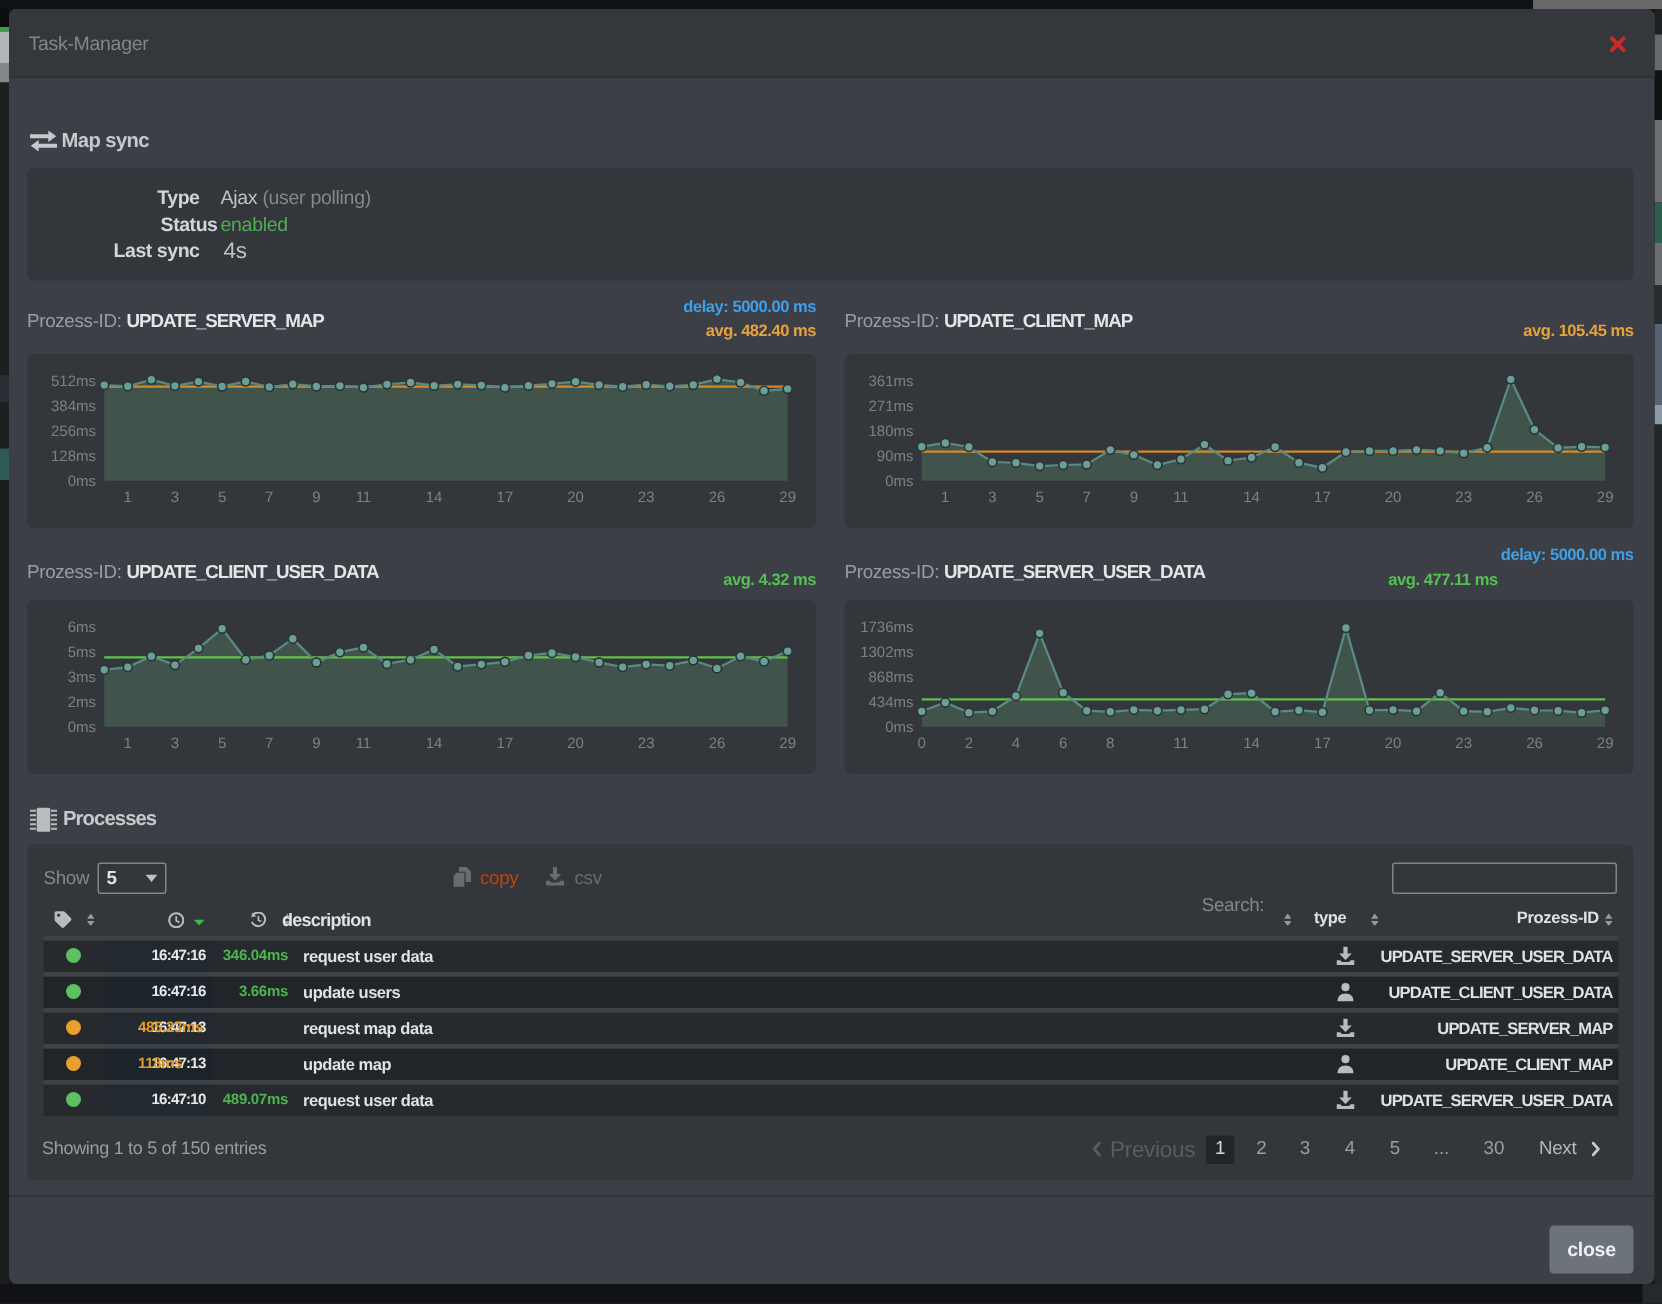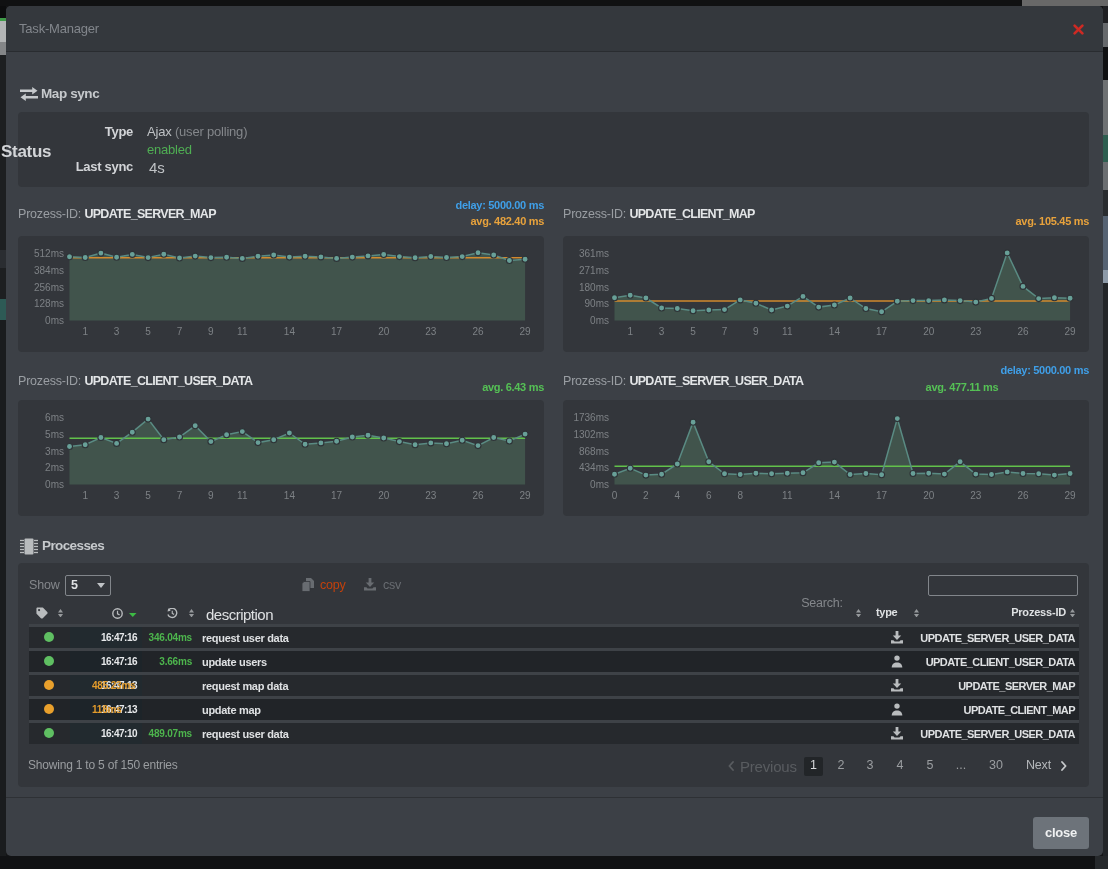--- a/index.html
+++ b/index.html
@@ -41,31 +41,31 @@
 <svg width="18" height="14" viewBox="0 0 18 14" style="position:absolute;left:20px;top:87px">
     <g fill="#c6c9cc">
       <path d="M0 2.5 h12.2 v-2.5 l5.3,3.8 -5.3,3.8 v-2.5 H0 Z"></path>
       <path d="M18 8.9 h-12.2 v-2.5 l-5.3,3.8 5.3,3.8 v-2.5 H18 Z"></path>
     </g>
   </svg>
 <div style="position:absolute;left:41px;top:86.7px;font-size:13.5px;color:#c6c9cc;line-height:1;white-space:nowrap;font-weight:bold;letter-spacing:-0.4px">Map sync</div>
 <div class="abs" style="left:18px;top:112px;width:1071px;height:75px;background:#33363b;border-radius:4px"></div>
 <div style="position:absolute;left:0px;top:125.0px;font-size:13px;color:#d3d5d8;line-height:1;white-space:nowrap;font-weight:bold;letter-spacing:-0.3px;text-align:right;width:133px">Type</div>
 <div style="position:absolute;left:147px;top:125.0px;font-size:13px;color:#bfc2c5;line-height:1;white-space:nowrap;letter-spacing:-0.2px"><span style="color:#bfc2c5">Ajax</span> <span style="color:#84878b">(user polling)</span></div>
-<div style="position:absolute;left:1px;top:142.5px;font-size:17px;color:#d3d5d8;line-height:1;white-space:nowrap;font-weight:bold;letter-spacing:-0.3px;width:133px">Status</div>
+<div style="position:absolute;left:12px;top:142.5px;font-size:13px;color:#d3d5d8;line-height:1;white-space:nowrap;font-weight:bold;letter-spacing:-0.3px;text-align:right;width:133px">Status</div>
 <div style="position:absolute;left:147px;top:142.5px;font-size:13px;color:#bfc2c5;line-height:1;white-space:nowrap;letter-spacing:-0.2px"><span style="color:#4fae53">enabled</span></div>
 <div style="position:absolute;left:0px;top:160.0px;font-size:13px;color:#d3d5d8;line-height:1;white-space:nowrap;font-weight:bold;letter-spacing:-0.3px;text-align:right;width:133px">Last sync</div>
 <div style="position:absolute;left:149px;top:160.0px;font-size:15px;color:#bfc2c5;line-height:1;white-space:nowrap;letter-spacing:-0.2px"><span style="color:#bfc2c5">4s</span></div>
 <div style="position:absolute;left:18px;top:207.8px;font-size:12.5px;color:#9a9ea3;line-height:1;white-space:nowrap;letter-spacing:-0.2px">Prozess-ID: <span class="b" style="color:#e3e5e7;font-size:12.5px;letter-spacing:-0.7px">UPDATE_SERVER_MAP</span></div>
 <div style="position:absolute;left:244px;top:199.6px;font-size:11px;color:#3f9fe8;line-height:1;white-space:nowrap;font-weight:bold;letter-spacing:-0.3px;text-align:right;width:300px">delay: 5000.00 ms</div>
 <div style="position:absolute;left:244px;top:216.1px;font-size:11px;color:#e8a23c;line-height:1;white-space:nowrap;font-weight:bold;letter-spacing:-0.3px;text-align:right;width:300px">avg. 482.40 ms</div>
 <div style="position:absolute;left:563px;top:207.8px;font-size:12.5px;color:#9a9ea3;line-height:1;white-space:nowrap;letter-spacing:-0.2px">Prozess-ID: <span class="b" style="color:#e3e5e7;font-size:12.5px;letter-spacing:-0.7px">UPDATE_CLIENT_MAP</span></div>
 <div style="position:absolute;left:789px;top:216.1px;font-size:11px;color:#e8a23c;line-height:1;white-space:nowrap;font-weight:bold;letter-spacing:-0.3px;text-align:right;width:300px">avg. 105.45 ms</div>
 <div style="position:absolute;left:18px;top:374.8px;font-size:12.5px;color:#9a9ea3;line-height:1;white-space:nowrap;letter-spacing:-0.2px">Prozess-ID: <span class="b" style="color:#e3e5e7;font-size:12.5px;letter-spacing:-0.7px">UPDATE_CLIENT_USER_DATA</span></div>
-<div style="position:absolute;left:244px;top:382.1px;font-size:11px;color:#55c155;line-height:1;white-space:nowrap;font-weight:bold;letter-spacing:-0.3px;text-align:right;width:300px">avg. 6.43 ms</div>
+<div style="position:absolute;left:244px;top:382.1px;font-size:11px;color:#55c155;line-height:1;white-space:nowrap;font-weight:bold;letter-spacing:-0.3px;text-align:right;width:300px">avg. 4.32 ms</div>
 <div style="position:absolute;left:563px;top:374.8px;font-size:12.5px;color:#9a9ea3;line-height:1;white-space:nowrap;letter-spacing:-0.2px">Prozess-ID: <span class="b" style="color:#e3e5e7;font-size:12.5px;letter-spacing:-0.7px">UPDATE_SERVER_USER_DATA</span></div>
 <div style="position:absolute;left:789px;top:364.6px;font-size:11px;color:#3f9fe8;line-height:1;white-space:nowrap;font-weight:bold;letter-spacing:-0.3px;text-align:right;width:300px">delay: 5000.00 ms</div>
 <div style="position:absolute;left:812px;top:382.1px;font-size:11px;color:#55c155;line-height:1;white-space:nowrap;font-weight:bold;letter-spacing:-0.3px;text-align:center;width:300px">avg. 477.11 ms</div>
 <div class="abs" style="left:18px;top:236px;width:526px;height:116px;background:#33363b;border-radius:4px">
     <svg width="526" height="116" viewBox="0 0 526 116" style="position:absolute;left:0;top:0">
       <text x="46" y="21.4" text-anchor="end" font-size="10" fill="#7d8185" font-family="Liberation Sans, sans-serif">512ms</text>
       <text x="46" y="38.0" text-anchor="end" font-size="10" fill="#7d8185" font-family="Liberation Sans, sans-serif">384ms</text>
       <text x="46" y="54.699999999999996" text-anchor="end" font-size="10" fill="#7d8185" font-family="Liberation Sans, sans-serif">256ms</text>
       <text x="46" y="71.30000000000001" text-anchor="end" font-size="10" fill="#7d8185" font-family="Liberation Sans, sans-serif">128ms</text>
       <text x="46" y="87.9" text-anchor="end" font-size="10" fill="#7d8185" font-family="Liberation Sans, sans-serif">0ms</text>
@@ -330,21 +330,21 @@
   </svg>
 <svg width="10.5" height="10.5" viewBox="0 0 14 14" style="position:absolute;left:167px;top:608px">
     <path d="M2.2 2.6 A6.1 6.1 0 1 1 1.2 8.7" fill="none" stroke="#b9bcbe" stroke-width="1.8"></path>
     <path d="M5.0 3.8 L0.7 4.7 L1.7 0.4 Z" fill="#b9bcbe"></path>
     <path d="M7 3.6 V7.3 L9.5 8.5" fill="none" stroke="#b9bcbe" stroke-width="1.5"></path>
   </svg>
 <svg width="5" height="8.5" viewBox="0 0 5 8.5" style="position:absolute;left:188.5px;top:608.5px">
     <path d="M2.5 0 L5 3.5 H0 Z" fill="#96999c"></path>
     <path d="M0 5 H5 L2.5 8.5 Z" fill="#96999c"></path>
   </svg>
-<div style="position:absolute;left:206px;top:606.6px;font-size:15px;color:#dfe1e3;line-height:1;white-space:nowrap;font-weight:normal;letter-spacing:-0.5px">description</div>
+<div style="position:absolute;left:188px;top:606.6px;font-size:12px;color:#dfe1e3;line-height:1;white-space:nowrap;font-weight:bold;letter-spacing:-0.5px">description</div>
 <svg width="5" height="8.5" viewBox="0 0 5 8.5" style="position:absolute;left:855.5px;top:608.5px">
     <path d="M2.5 0 L5 3.5 H0 Z" fill="#96999c"></path>
     <path d="M0 5 H5 L2.5 8.5 Z" fill="#96999c"></path>
   </svg>
 <div style="position:absolute;left:876px;top:606.6px;font-size:11px;color:#dfe1e3;line-height:1;white-space:nowrap;font-weight:bold;letter-spacing:-0.3px">type</div>
 <svg width="5" height="8.5" viewBox="0 0 5 8.5" style="position:absolute;left:914px;top:608.5px">
     <path d="M2.5 0 L5 3.5 H0 Z" fill="#96999c"></path>
     <path d="M0 5 H5 L2.5 8.5 Z" fill="#96999c"></path>
   </svg>
 <div style="position:absolute;left:775px;top:606.6px;font-size:11px;color:#dfe1e3;line-height:1;white-space:nowrap;font-weight:bold;letter-spacing:-0.2px;text-align:right;width:291px">Prozess-ID</div>

